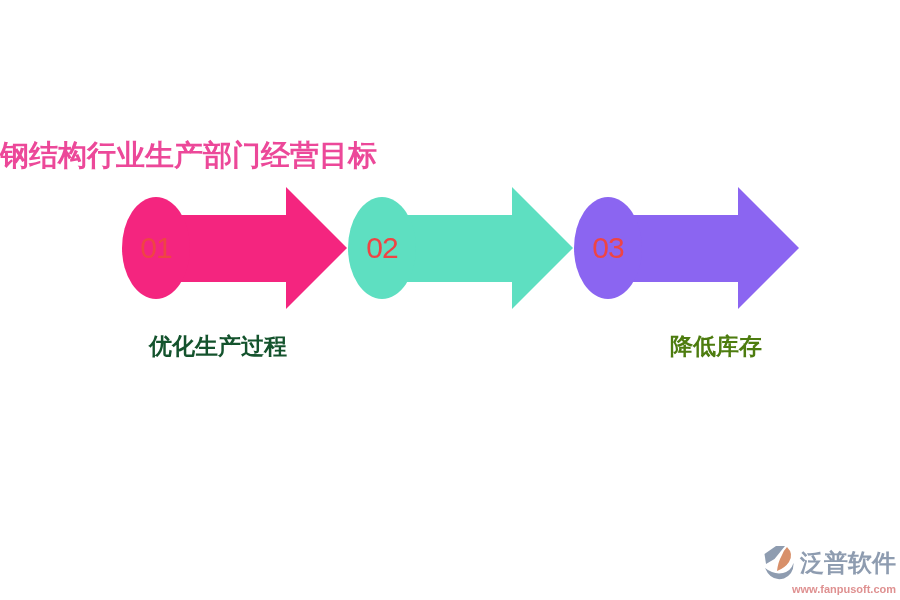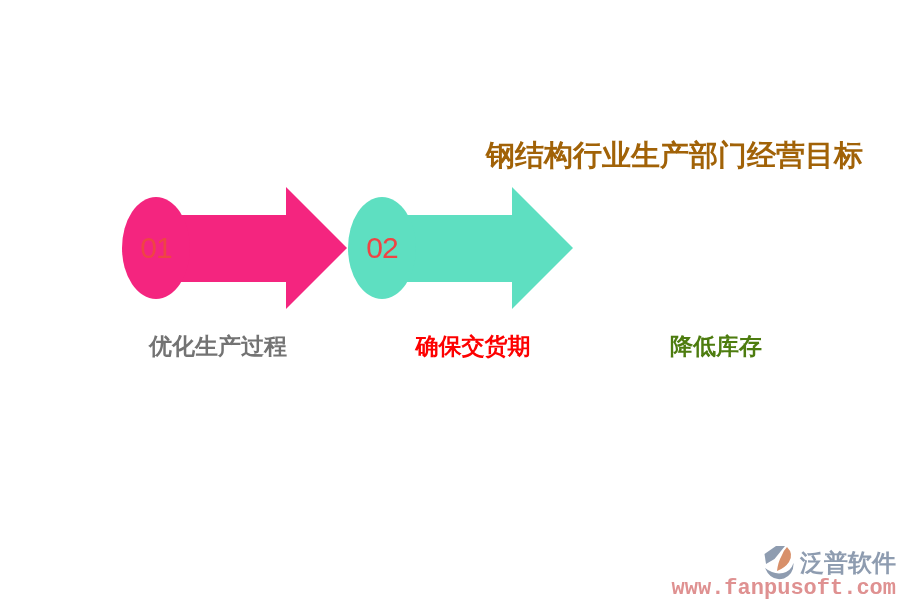--- a/index.html
+++ b/index.html
@@ -5,22 +5,22 @@
   html,body{margin:0;padding:0;background:#fff;}
   .canvas{
     position:relative;
     width:900px;height:600px;
     background:#ffffff;
     overflow:hidden;
     font-family:"Liberation Sans","DejaVu Sans",sans-serif;
   }
   .title{
     position:absolute;left:0;top:136px;width:863px;
-    text-align:right;
-    font-size:29px;font-weight:bold;color:#a16207;
+    text-align:left;
+    font-size:29px;font-weight:bold;color:#ec4899;
     letter-spacing:0px;
     white-space:nowrap;
   }
   .unit{
     position:absolute;top:186px;width:225px;height:124px;
   }
   .unit svg{display:block;width:225px;height:124px;}
   .num{
     position:absolute;left:0;top:47px;width:68px;
     text-align:center;
@@ -36,22 +36,22 @@
   .watermark{
     position:absolute;right:4px;top:545px;
     display:flex;flex-direction:column;align-items:flex-end;
   }
   .wm-row{display:flex;align-items:center;gap:6px;}
   .wm-brand{
     font-size:24px;font-weight:bold;
     letter-spacing:0px;white-space:nowrap;
   }
   .wm-url{
-    font-family:Liberation Mono, monospace;
-    font-size:22px;font-weight:bold;
+    font-family:Liberation Sans, sans-serif;
+    font-size:11px;font-weight:bold;
     margin-top:0px;line-height:16px;
     white-space:nowrap;
   }
 </style>
 </head>
 <body>
 
 <div class="canvas">
 
   <div class="title">钢结构行业生产部门经营目标</div>
@@ -67,23 +67,30 @@
 
   <div class="unit" style="left:348px">
     <svg viewBox="0 0 225 124">
       <rect x="30" y="29" width="134" height="67" fill="#5EDFC1"></rect>
       <ellipse cx="34" cy="62" rx="34" ry="51" fill="#5EDFC1"></ellipse>
       <polygon points="164,1 225,62 164,123" fill="#5EDFC1"></polygon>
     </svg>
     <div class="num">02</div>
   </div>
 
+  <div class="unit" style="left:574px">
+    <svg viewBox="0 0 225 124">
+      <rect x="30" y="29" width="134" height="67" fill="#8B65F1"></rect>
+      <ellipse cx="34" cy="62" rx="34" ry="51" fill="#8B65F1"></ellipse>
+      <polygon points="164,1 225,62 164,123" fill="#8B65F1"></polygon>
+    </svg>
+    <div class="num">03</div>
+  </div>
 
-  <div class="step-label" style="left: 98px; color: #737373;">优化生产过程</div>
-  <div class="step-label" style="left: 353px; color: rgb(253, 0, 0);">确保交货期</div>
+  <div class="step-label" style="left: 98px; color: #14532d;">优化生产过程</div>
   <div class="step-label" style="left: 596px; color: #4d7c0f;">降低库存</div>
 
   <div class="watermark">
     <div class="wm-row">
       <svg width="30" height="36" viewBox="0 0 30 36">
         <path d="M12 1 L21 1 L10.5 14 L2 19 L0.5 9 Z" fill="#8E9CB0"></path>
         <path d="M23 2 Q30 9 25 17 Q21 23 13 26 Q14 17 18 10 Q20 5 23 2 Z" fill="#D8906A"></path>
         <path d="M1 23 Q10 30 19 28 Q27 26 29.5 18 Q30 29 20 33.5 Q7 37 1 23 Z" fill="#8E9CB0"></path>
       </svg>
       <span class="wm-brand" style="color: rgb(142, 156, 176);">泛普软件</span>

